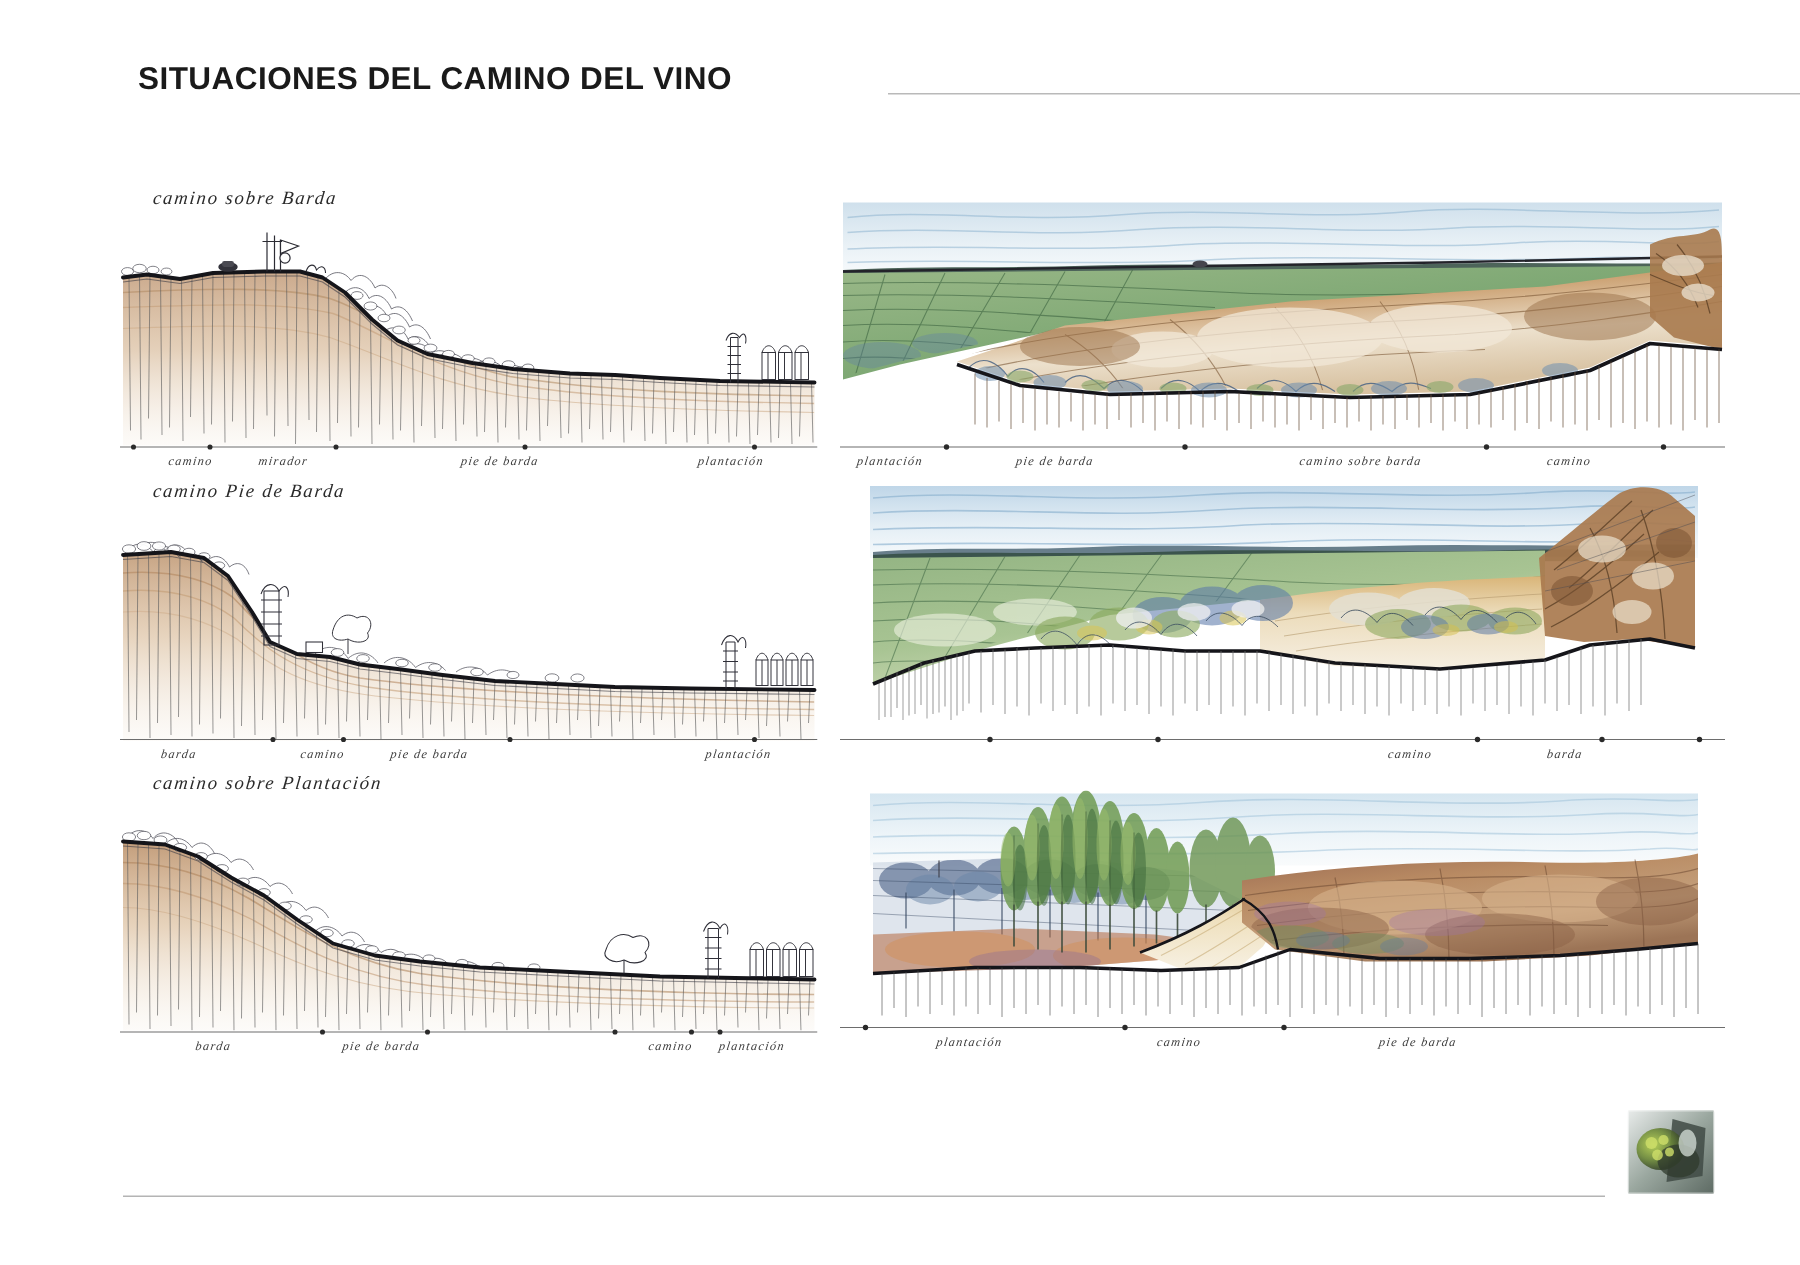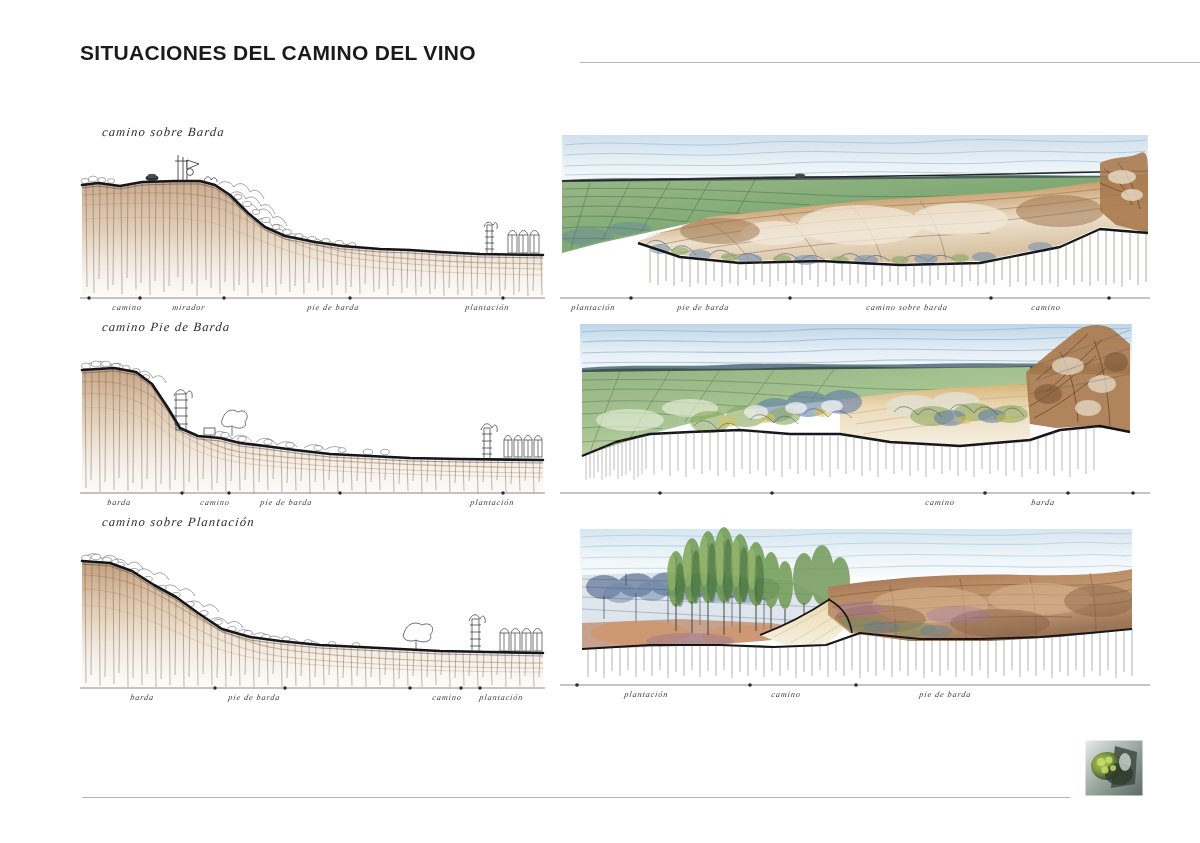--- a/index.html
+++ b/index.html
@@ -6,21 +6,21 @@
   body{
     width:1200px;height:843px;
     background:#ffffff;
     font-family:"Liberation Sans",sans-serif;
     overflow:hidden;
     position:relative;
   }
   .board{position:absolute;inset:0;}
 
   
-  .header{position:absolute;left:80px;top:40px;width:1040px;height:34px;}
+  .header{position:absolute;left:92px;top:40px;width:1040px;height:34px;}
   .board-title{
     position:absolute;left:0;top:0;
     font-family:"Liberation Sans",sans-serif;
     font-weight:bold;font-size:21px;letter-spacing:.3px;
     color:#1a1a1a;white-space:nowrap;line-height:26px;
   }
   .title-rule{
     position:absolute;left:500px;top:22px;width:620px;height:1px;
     background:#b9b9b9;
   }

